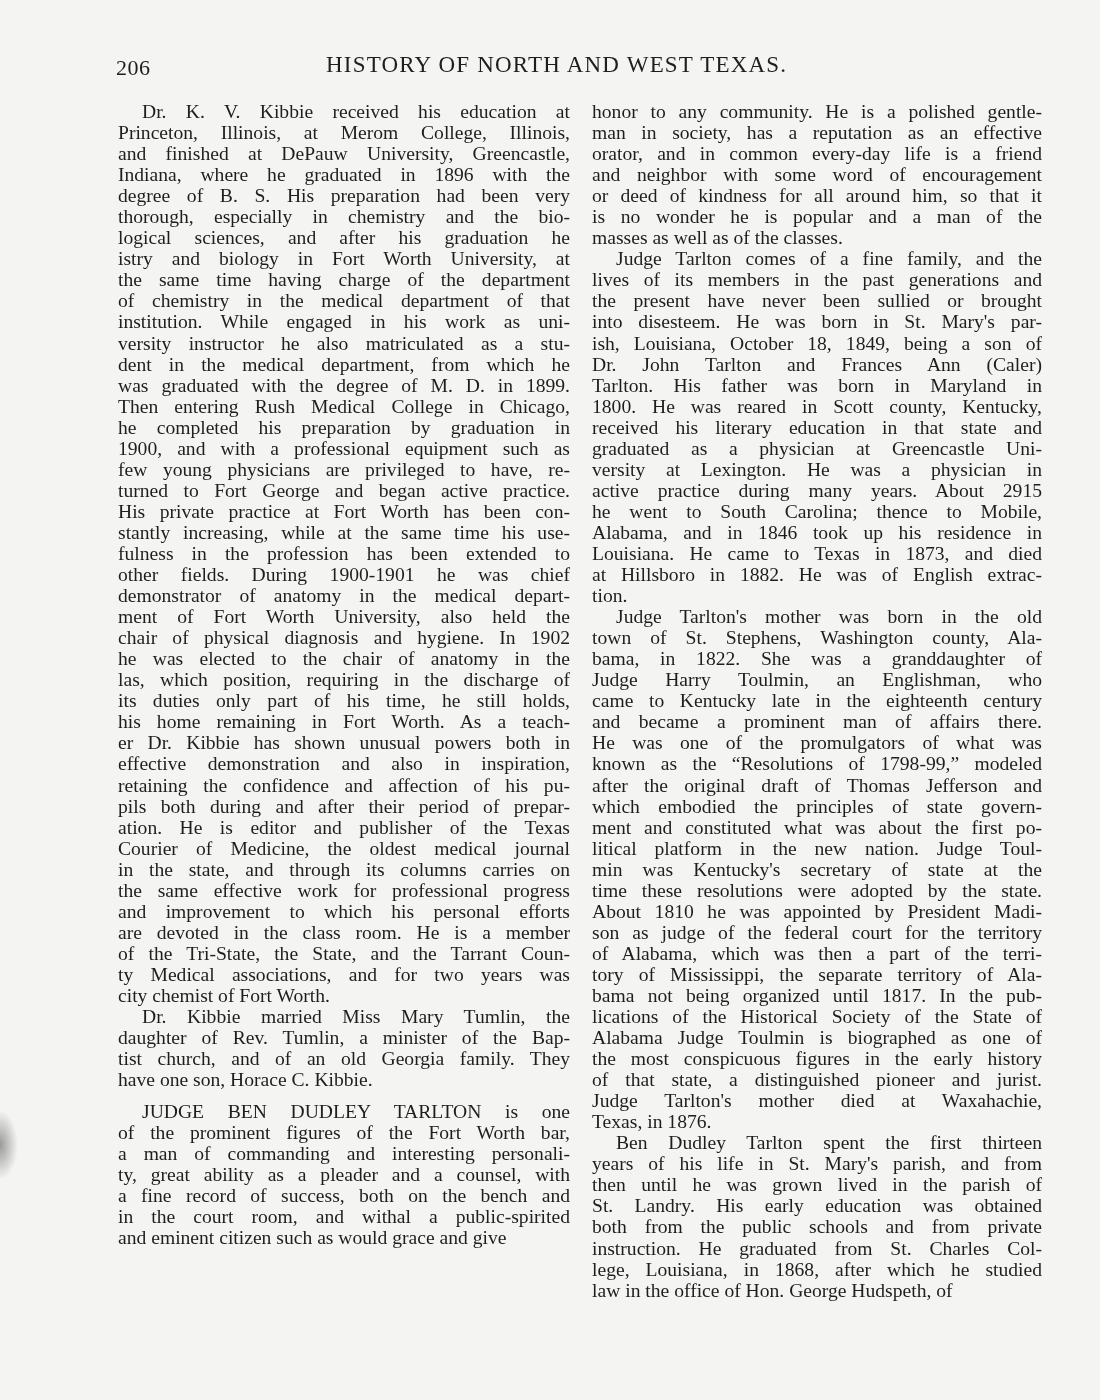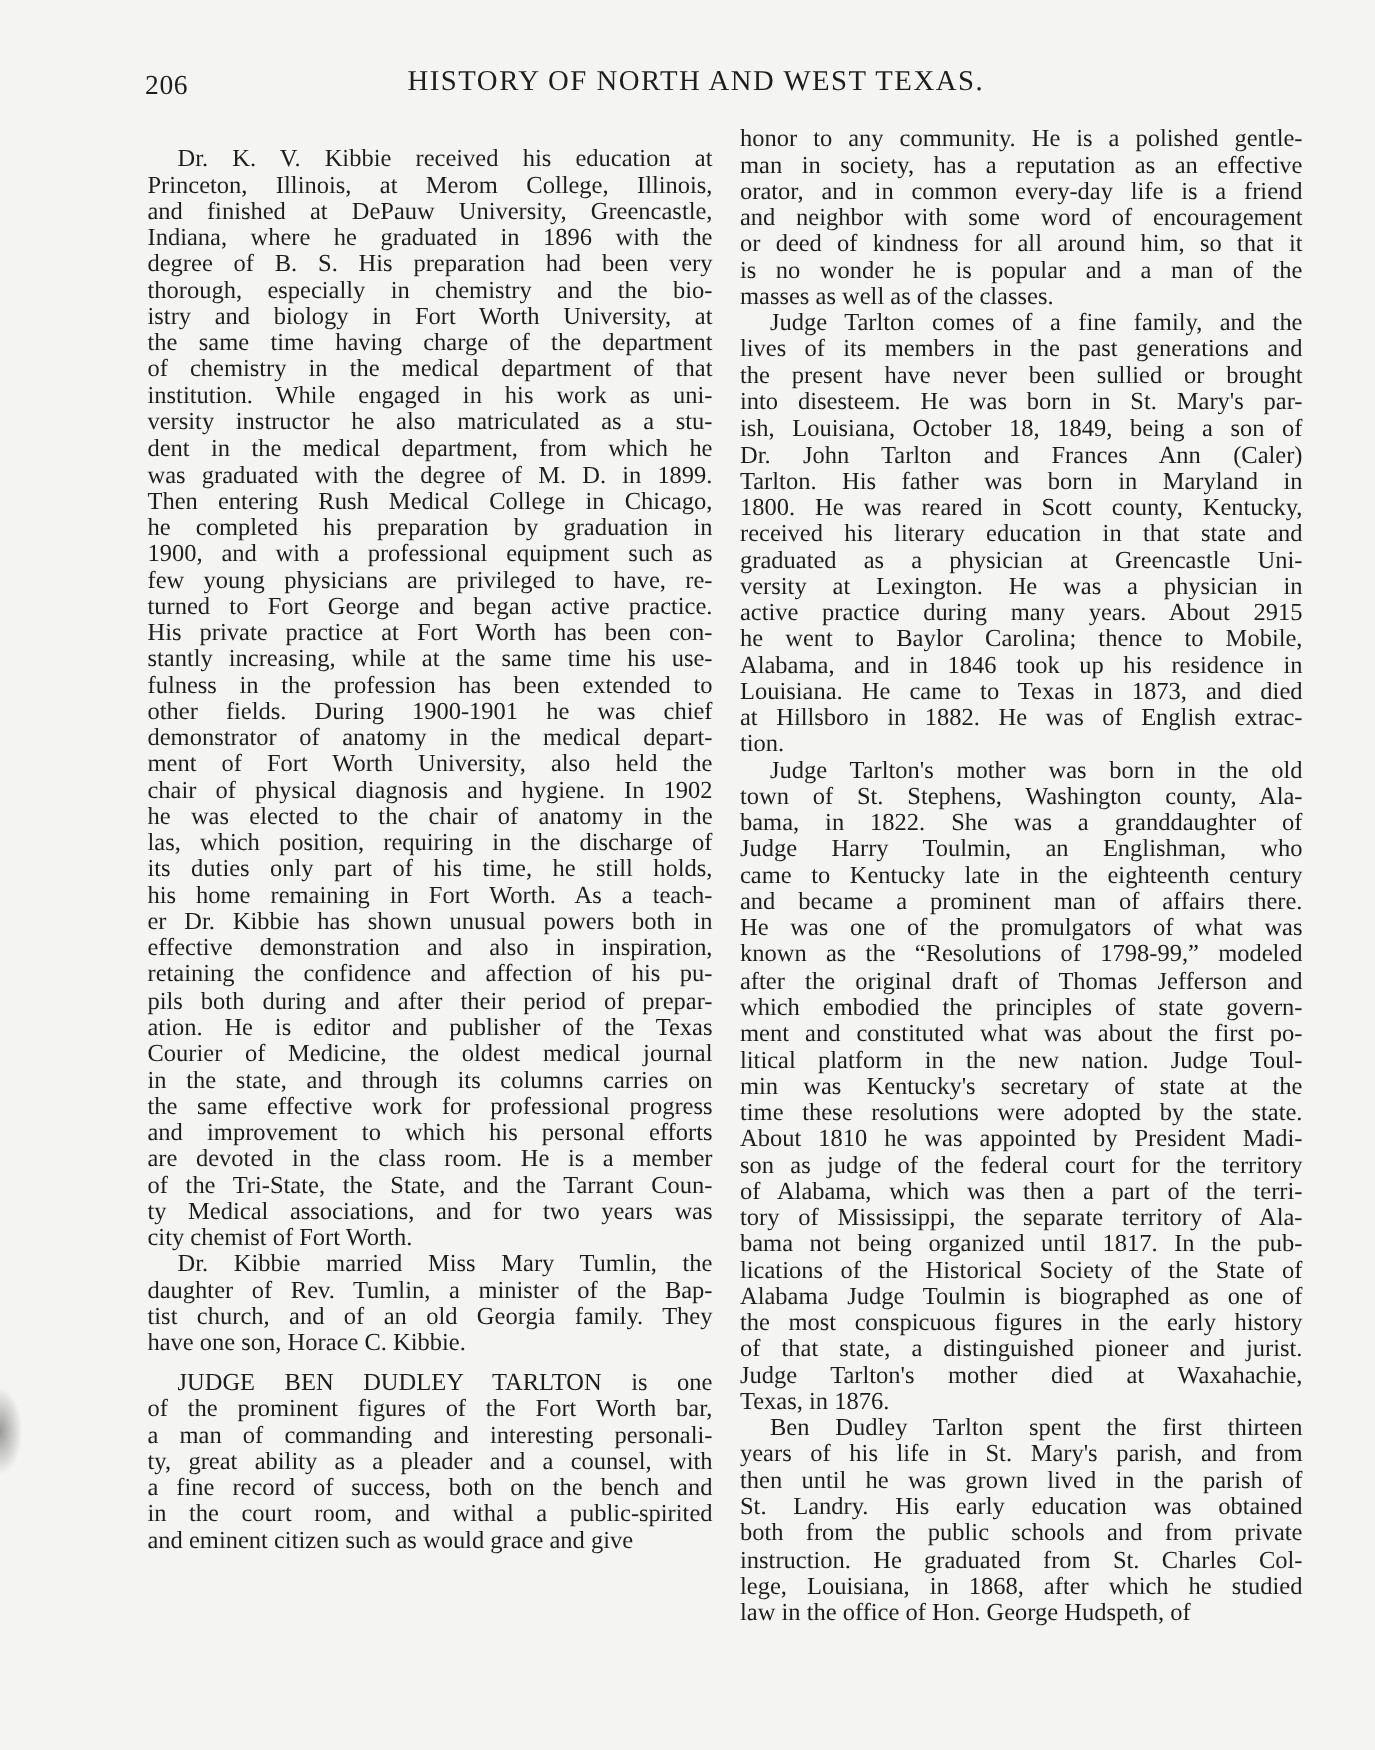--- a/index.html
+++ b/index.html
@@ -20,21 +20,21 @@
     .page-num {
       position: absolute; left: 0; top: 3px; font-size: 22px; letter-spacing: 0.5px;
     }
     .running-title {
       position: absolute; left: 210px; top: 0; font-size: 23px; letter-spacing: 1.2px;
     }
     .col {
       position: absolute; top: 101px; width: 452px;
       font-size: 19.6px; line-height: 21.05px;
     }
-    .col.left { left: 118px; margin-top: 16px; }
+    .col.left { left: 118px; }
     .col.right { left: 592px; width: 450px; }
     .line {
       display: block; white-space: nowrap; height: 21.05px;
       text-align: justify; text-align-last: justify;
     }
     .line.last { text-align-last: left; }
     .line.indent { padding-left: 24px; }
     .gap { display: block; height: 11px; }
   </style>
 </head>
@@ -48,20 +48,21 @@
 </div>
 
 <div class="col left" id="col-left">
     <div>
       <span class="line indent">Dr. K. V. Kibbie received his education at</span>
       <span class="line">Princeton, Illinois, at Merom College, Illinois,</span>
       <span class="line">and finished at DePauw University, Greencastle,</span>
       <span class="line">Indiana, where he graduated in 1896 with the</span>
       <span class="line">degree of B. S.  His preparation had been very</span>
       <span class="line">thorough, especially in chemistry and the bio-</span>
+      <span class="line">logical sciences, and after his graduation he</span>
       <span class="line">istry and biology in Fort Worth University, at</span>
       <span class="line">the same time having charge of the department</span>
       <span class="line">of chemistry in the medical department of that</span>
       <span class="line">institution.  While engaged in his work as uni-</span>
       <span class="line">versity instructor he also matriculated as a stu-</span>
       <span class="line">dent in the medical department, from which he</span>
       <span class="line">was graduated with the degree of M. D. in 1899.</span>
       <span class="line">Then entering Rush Medical College in Chicago,</span>
       <span class="line">he completed his preparation by graduation in</span>
       <span class="line">1900, and with a professional equipment such as</span>
@@ -125,21 +126,21 @@
       <span class="line">the present have never been sullied or brought</span>
       <span class="line">into disesteem.  He was born in St. Mary's par-</span>
       <span class="line">ish, Louisiana, October 18, 1849, being a son of</span>
       <span class="line">Dr. John Tarlton and Frances Ann (Caler)</span>
       <span class="line">Tarlton.  His father was born in Maryland in</span>
       <span class="line">1800.  He was reared in Scott county, Kentucky,</span>
       <span class="line">received his literary education in that state and</span>
       <span class="line">graduated as a physician at Greencastle Uni-</span>
       <span class="line">versity at Lexington.  He was a physician in</span>
       <span class="line">active practice during many years.  About 2915</span>
-      <span class="line">he went to Baylor Carolina; thence to Mobile,</span>
+      <span class="line">he went to South Carolina; thence to Mobile,</span>
       <span class="line">Alabama, and in 1846 took up his residence in</span>
       <span class="line">Louisiana.  He came to Texas in 1873, and died</span>
       <span class="line">at Hillsboro in 1882.  He was of English extrac-</span>
       <span class="line last">tion.</span>
     </div>
     <div>
       <span class="line indent">Judge Tarlton's mother was born in the old</span>
       <span class="line">town of St. Stephens, Washington county, Ala-</span>
       <span class="line">bama, in 1822.  She was a granddaughter of</span>
       <span class="line">Judge Harry Toulmin, an Englishman, who</span>

